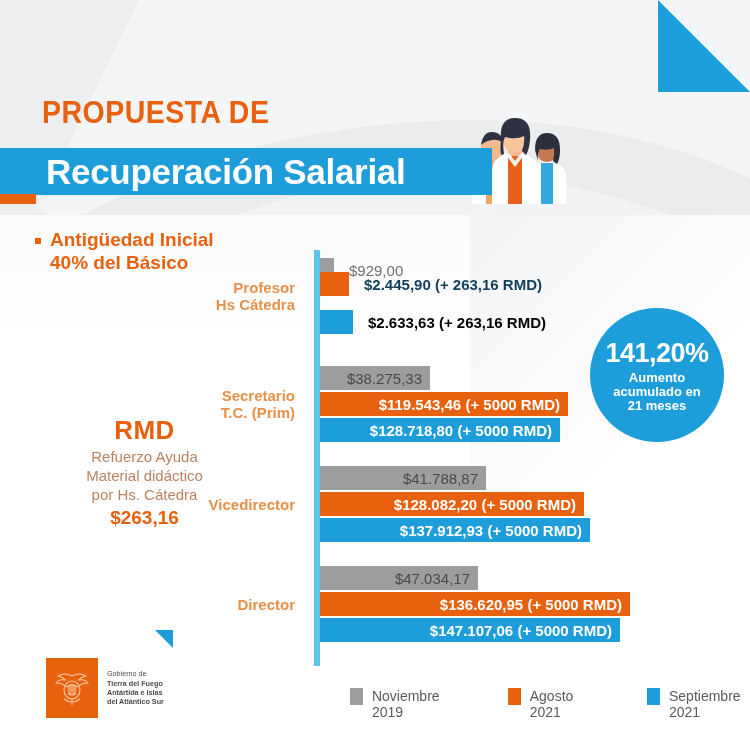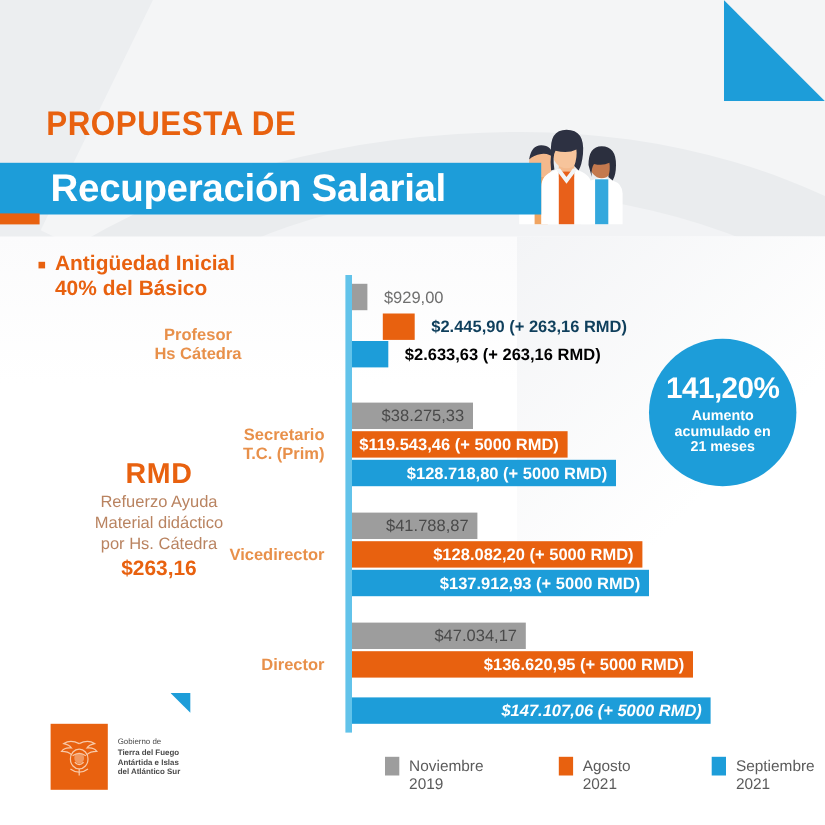--- a/index.html
+++ b/index.html
@@ -363,74 +363,74 @@
       <div>Aumento</div>
       <div>acumulado en</div>
       <div>21 meses</div>
     </div>
   </div>
 
   <div class="chart">
     <div class="axis-line"></div>
     <div id="groups">
         <div class="group" style="top: 10px; height: 76px;">
-          <div class="cat-label" style="top: 38px; text-align: center;">
+          <div class="cat-label" style="top: 21px;">
             <div>Profesor</div>
             <div>Hs Cátedra</div>
           </div>
           <div class="bar bar-gray" style="top: 0px; width: 14px;">
             <span class="bar-lbl lbl-gray-out">$929,00</span>
           </div>
-          <div class="bar bar-orange" style="top: 27px; width: 29px; margin-left: 28px;">
+          <div class="bar bar-orange" style="top: 14px; width: 29px;">
             <span class="bar-lbl lbl-orange-out">$2.445,90 (+ 263,16 RMD)</span>
           </div>
           <div class="bar bar-blue" style="top: 52px; width: 33px;">
             <span class="bar-lbl lbl-blue-out">$2.633,63 (+ 263,16 RMD)</span>
           </div>
         </div>
         <div class="group" style="top: 118px; height: 76px;">
           <div class="cat-label" style="top: 21px;">
             <div>Secretario</div>
             <div>T.C. (Prim)</div>
           </div>
           <div class="bar bar-gray" style="top: 0px; width: 110px;">
             <span class="bar-lbl-in lbl-gray-in">$38.275,33</span>
           </div>
-          <div class="bar bar-orange" style="top: 26px; width: 196px;">
+          <div class="bar bar-orange" style="top: 26px; width: 248px;">
             <span class="bar-lbl-in">$119.543,46 (+ 5000 RMD)</span>
           </div>
           <div class="bar bar-blue" style="top: 52px; width: 240px;">
             <span class="bar-lbl-in">$128.718,80 (+ 5000 RMD)</span>
           </div>
         </div>
         <div class="group" style="top: 218px; height: 76px;">
           <div class="cat-label" style="top: 29.5px;">
             <div>Vicedirector</div>
           </div>
-          <div class="bar bar-gray" style="top: 0px; width: 114px;">
+          <div class="bar bar-gray" style="top: 0px; width: 130px; padding-left: 36px;">
             <span class="bar-lbl-in lbl-gray-in">$41.788,87</span>
           </div>
           <div class="bar bar-orange" style="top: 26px; width: 264px;">
             <span class="bar-lbl-in">$128.082,20 (+ 5000 RMD)</span>
           </div>
           <div class="bar bar-blue" style="top: 52px; width: 270px;">
             <span class="bar-lbl-in">$137.912,93 (+ 5000 RMD)</span>
           </div>
         </div>
         <div class="group" style="top: 318px; height: 76px;">
           <div class="cat-label" style="top: 29.5px;">
             <div>Director</div>
           </div>
           <div class="bar bar-gray" style="top: 0px; width: 158px;">
             <span class="bar-lbl-in lbl-gray-in">$47.034,17</span>
           </div>
           <div class="bar bar-orange" style="top: 26px; width: 310px;">
             <span class="bar-lbl-in">$136.620,95 (+ 5000 RMD)</span>
           </div>
-          <div class="bar bar-blue" style="top: 68px; width: 326px; font-style: italic;">
+          <div class="bar bar-blue" style="top: 52px; width: 300px;">
             <span class="bar-lbl-in">$147.107,06 (+ 5000 RMD)</span>
           </div>
         </div>
       </div>
   </div>
 
   <div class="legend" id="legend">
       <div class="legend-item">
         <span class="legend-swatch" style="background: rgb(157, 157, 157);"></span>
         <span>Noviembre 2019</span>

